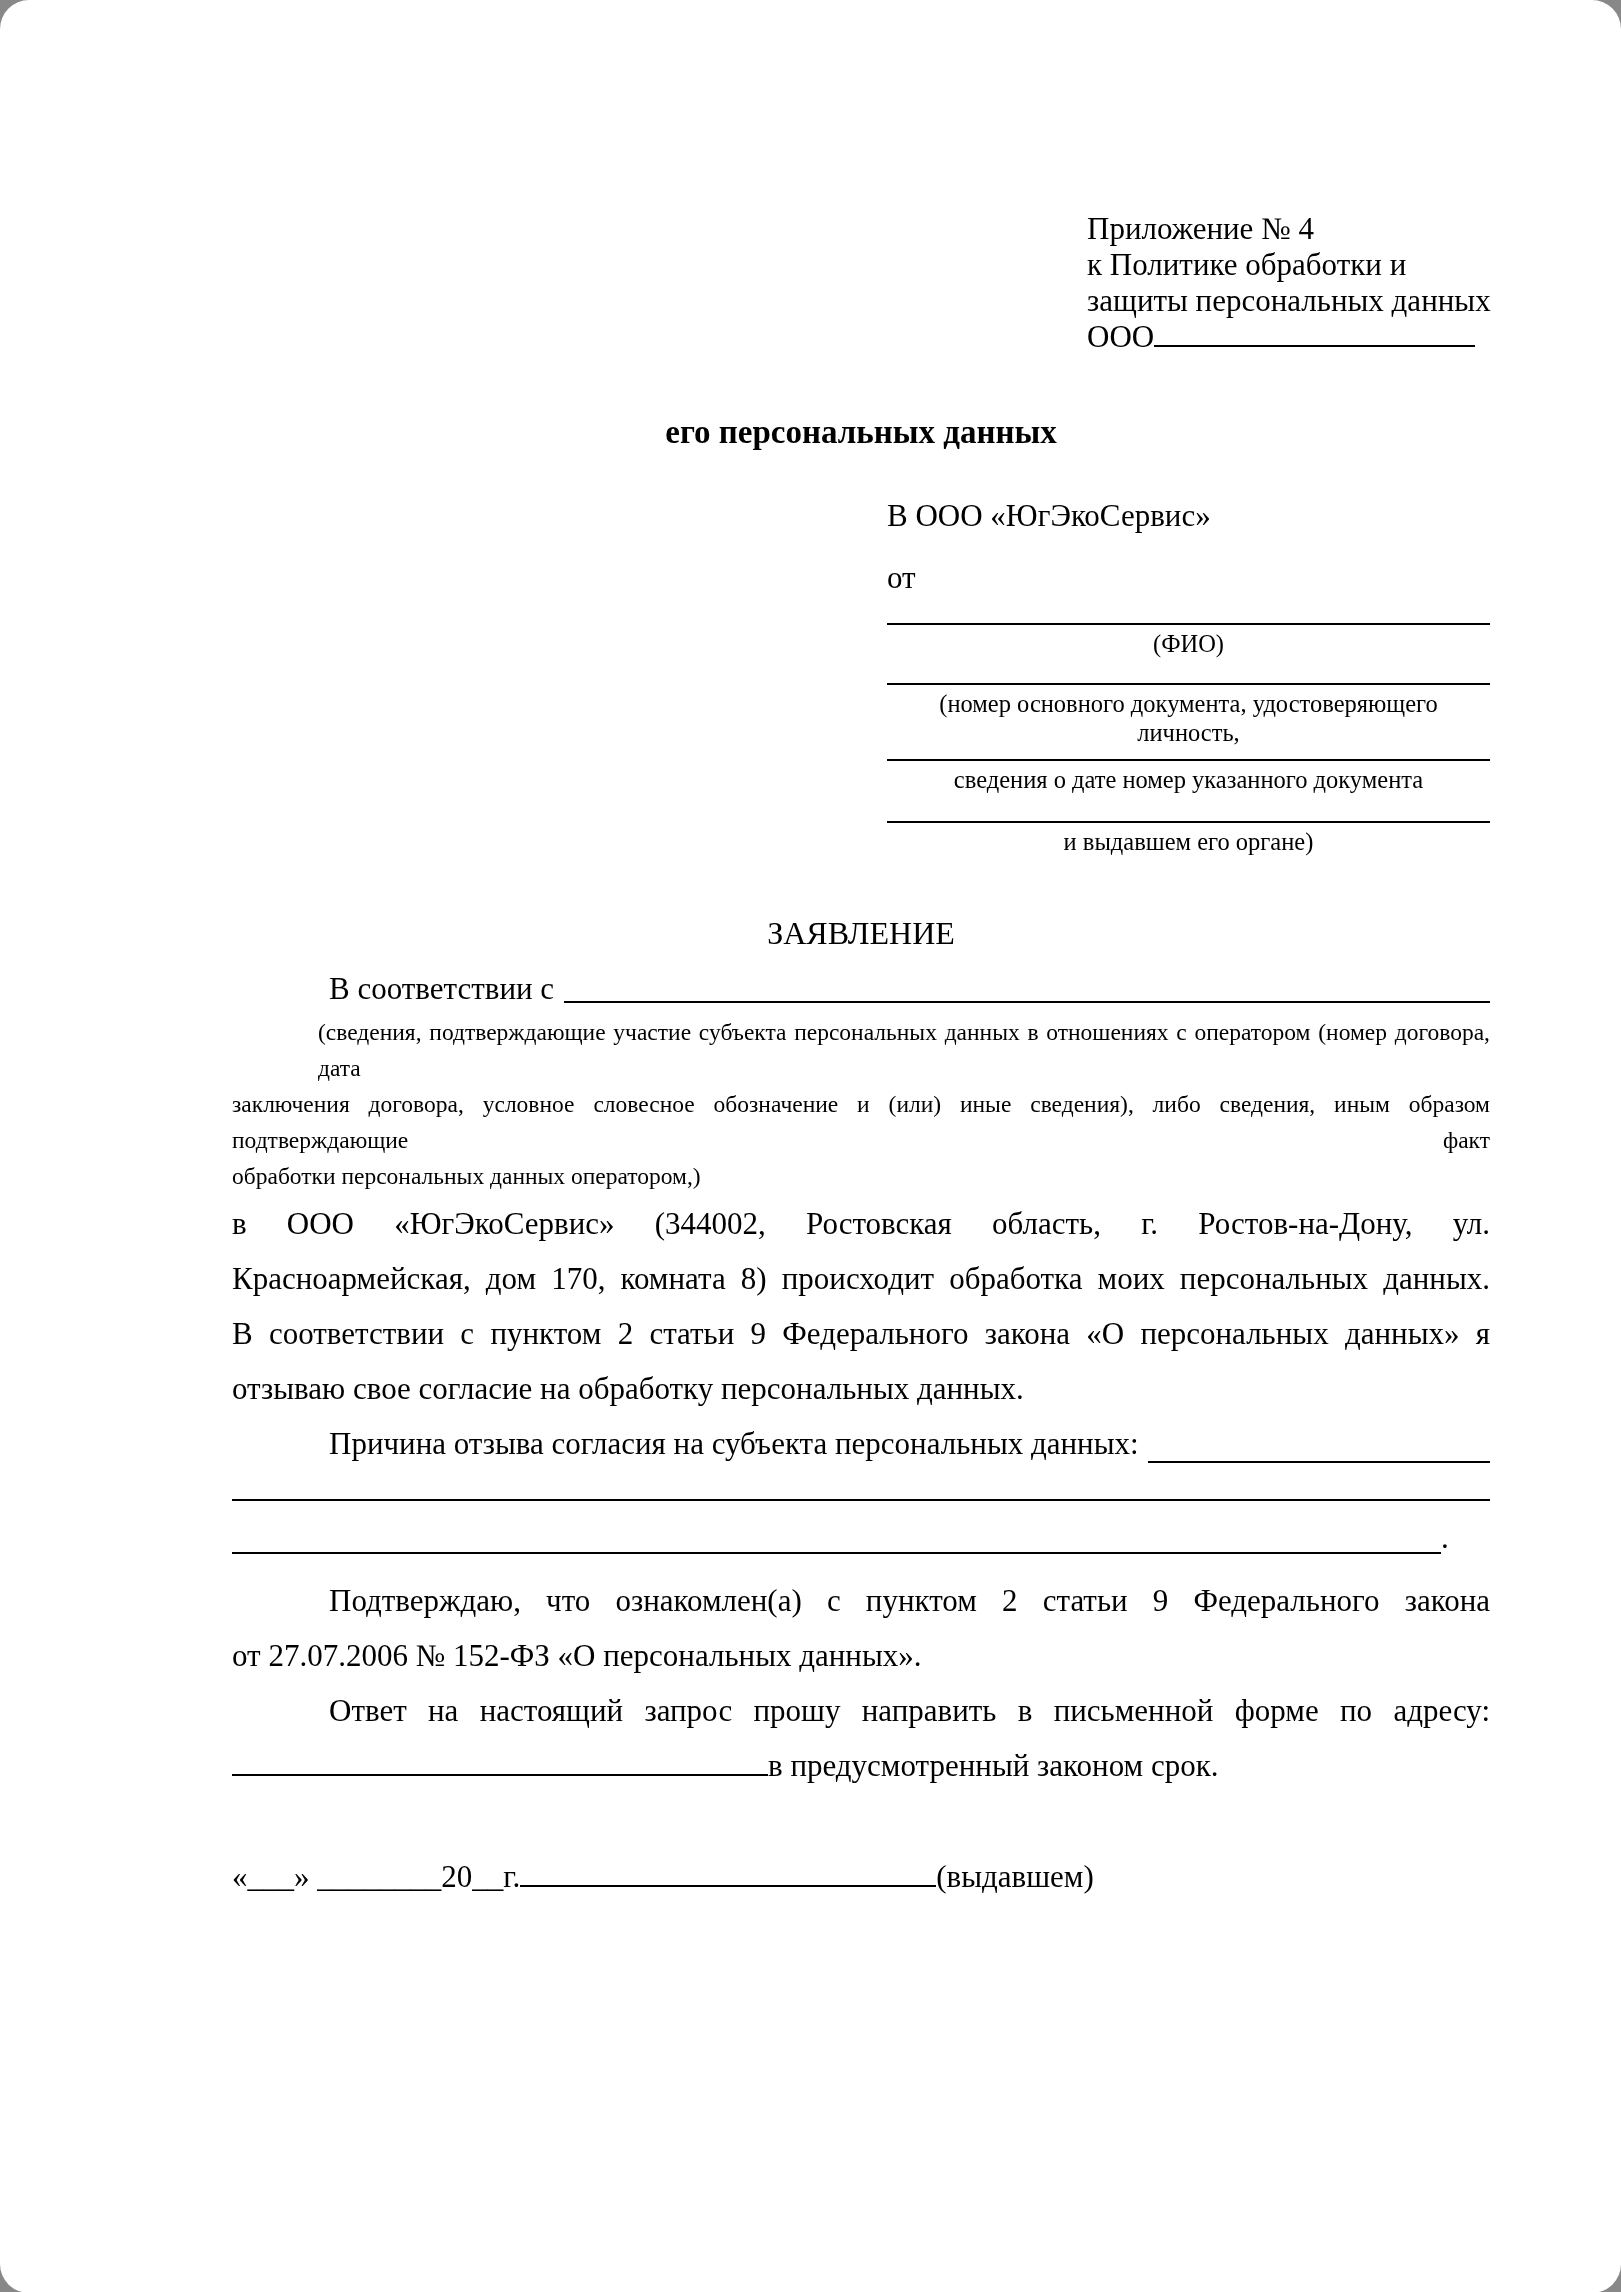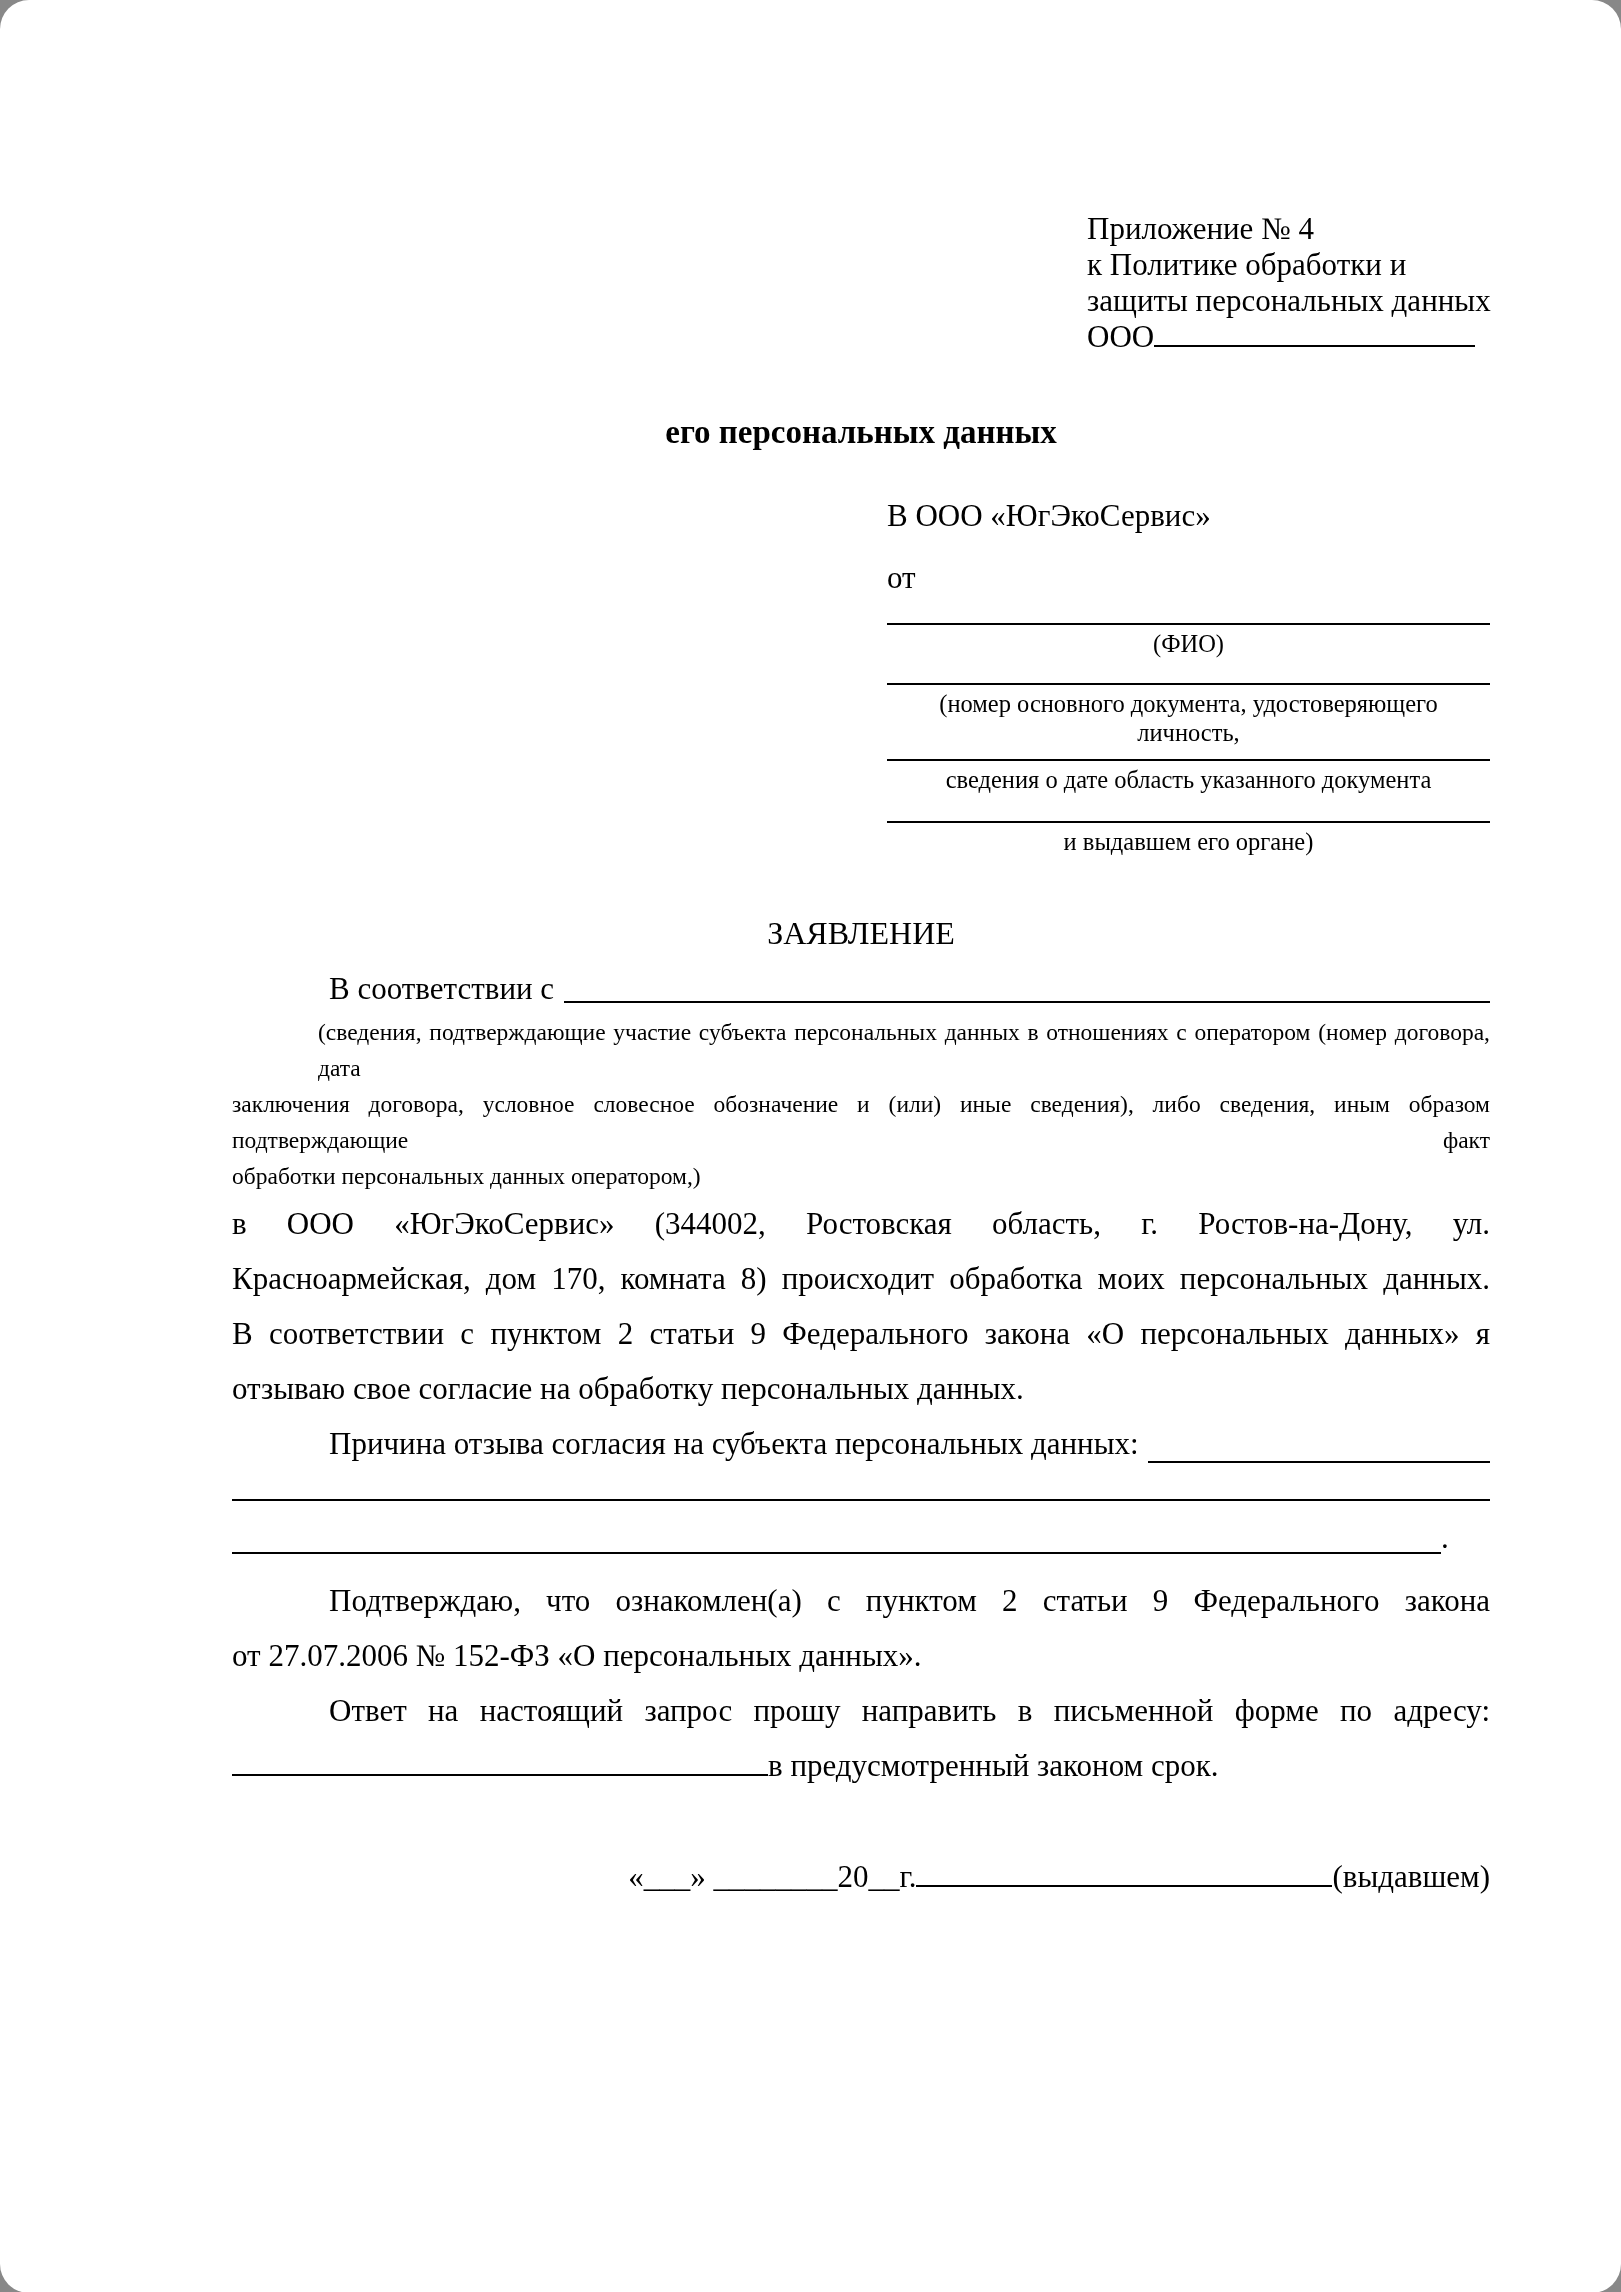--- a/index.html
+++ b/index.html
@@ -72,21 +72,21 @@
   .rule-partial .dot { line-height: 33px; }
 
   .confirm { margin-top: 19.6px; line-height: 55px; }
   .indent { padding-left: 97px; }
 
   .reply { line-height: 55px; }
   .reply-l2 { white-space: nowrap; }
   .reply-blank { display: inline-block; width: 536px; border-bottom: 2.9px solid #000; height: 1px; }
 
   
-  .footer { margin-top: 63px; display: flex; justify-content: flex-end; line-height: 41px; }
+  .footer { margin-top: 63px; display: flex; justify-content: flex-start; line-height: 41px; }
   .date-blank { white-space: nowrap; }
   .sig { white-space: nowrap; }
   .sig-blank { display: inline-block; width: 416px; border-bottom: 2.9px solid #000; height: 1px; }
 </style>
 </head>
 <body>
 
 <div class="page">
 
   <div class="appendix">
@@ -101,21 +101,21 @@
   </div>
 
   <div class="addr">
     <div class="addr-to">В ООО «ЮгЭкоСервис»</div>
     <div class="addr-from">от</div>
     <div class="addr-rule"></div>
     <div class="addr-cap addr-cap-1">(ФИО)</div>
     <div class="addr-rule"></div>
     <div class="addr-cap addr-cap-2">(номер основного документа, удостоверяющего личность,</div>
     <div class="addr-rule"></div>
-    <div class="addr-cap addr-cap-3">сведения о дате область указанного документа</div>
+    <div class="addr-cap addr-cap-3">сведения о дате номер указанного документа</div>
     <div class="addr-rule"></div>
     <div class="addr-cap">и выдавшем его органе)</div>
   </div>
 
   <div class="statement-heading">ЗАЯВЛЕНИЕ</div>
 
   <div class="intro">
     <span class="intro-lead">В соответствии с</span>
     <span class="intro-fill"></span>
   </div>

